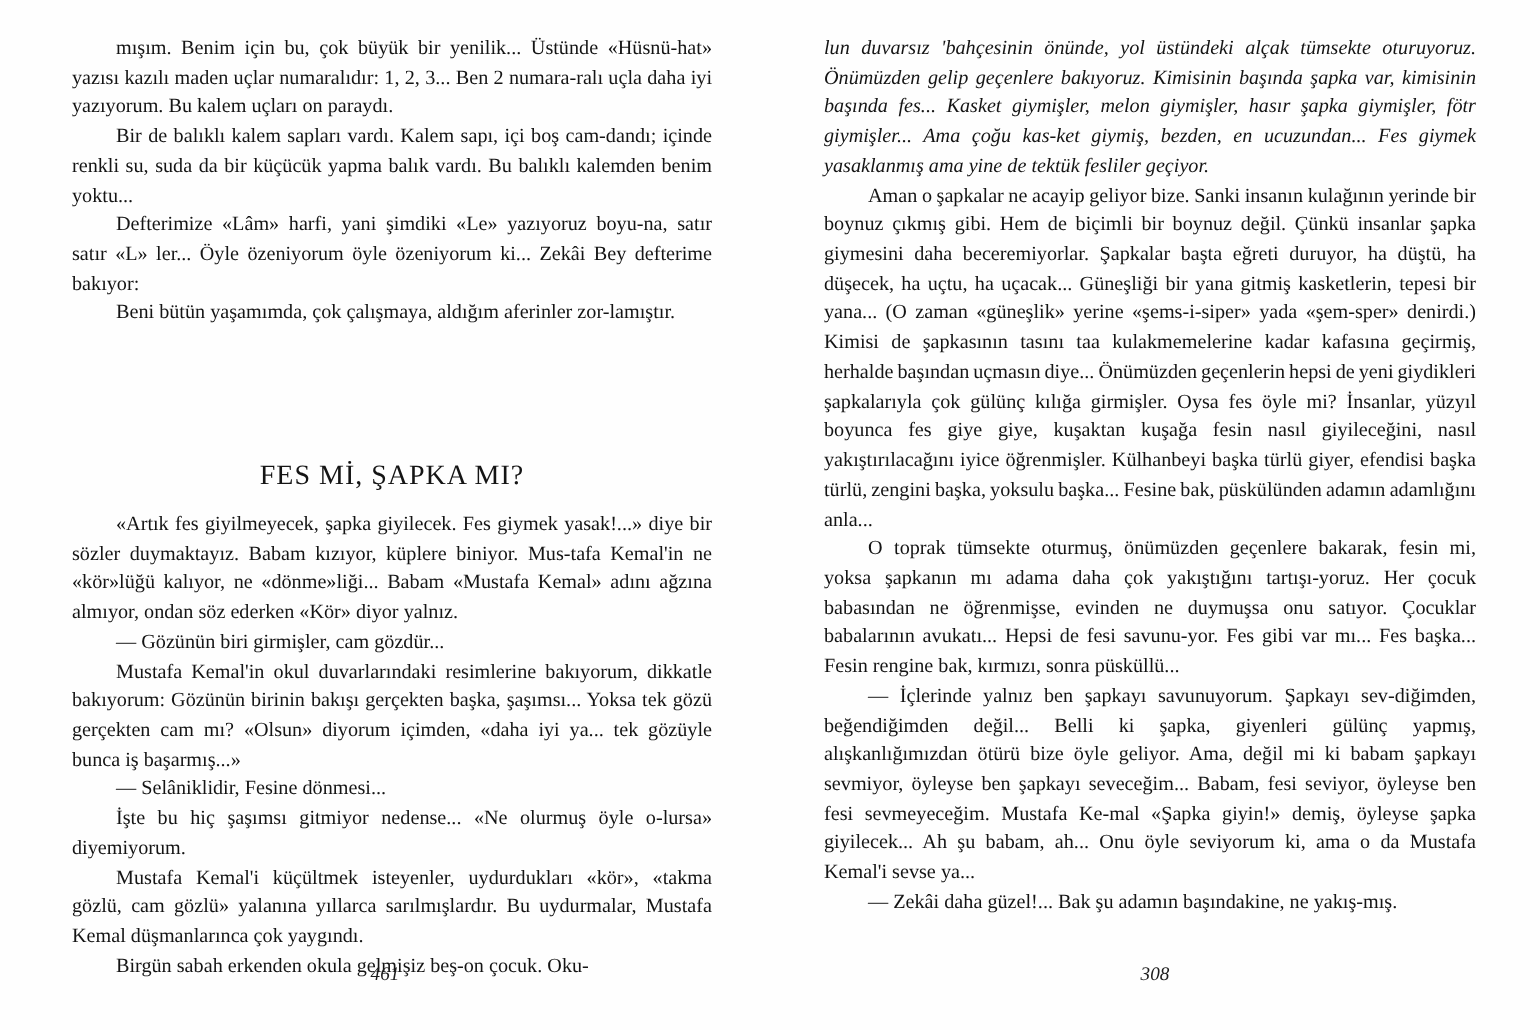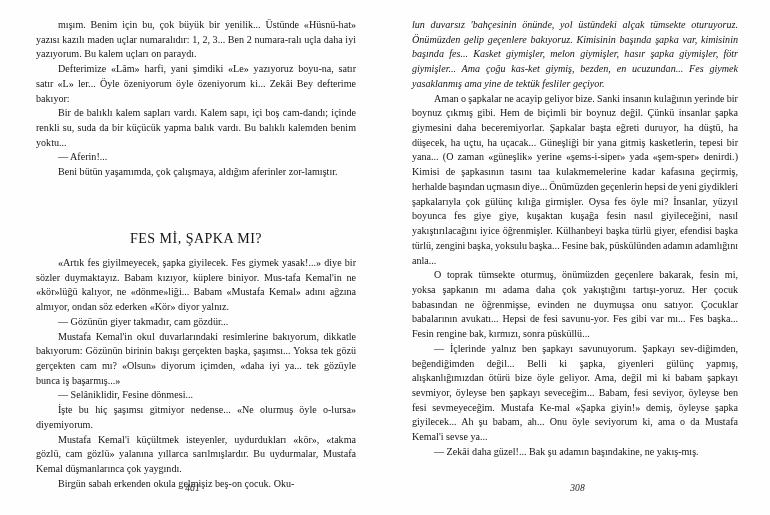--- a/index.html
+++ b/index.html
@@ -76,31 +76,30 @@
 </style>
 </head>
 <body>
 
 <div class="book-spread">
 
   <div class="page page-left">
 
     <div class="text-block col-top">
       <p>mışım. Benim için bu, çok büyük bir yenilik... Üstünde «Hüsnü-hat» yazısı kazılı maden uçlar numaralıdır: 1, 2, 3... Ben 2  numara-ralı uçla daha iyi yazıyorum. Bu kalem uçları on paraydı.</p>
+      <p>Bir de balıklı kalem  sapları vardı. Kalem sapı, içi  boş cam-dandı; içinde renkli su, suda da bir küçücük yapma balık vardı. Bu balıklı kalemden benim yoktu...</p>
       <p>Defterimize «Lâm» harfi, yani şimdiki «Le» yazıyoruz  boyu-na, satır satır «L» ler...  Öyle özeniyorum öyle özeniyorum ki... Zekâi Bey defterime bakıyor:</p>
-      <p>Bir de balıklı kalem  sapları vardı. Kalem sapı, içi  boş cam-dandı; içinde renkli su, suda da bir küçücük yapma balık vardı. Bu balıklı kalemden benim yoktu...</p>
-      <p class="dash-line">— Aferin!...</p>
       <p>Beni bütün yaşamımda, çok çalışmaya, aldığım aferinler zor-lamıştır.</p>
     </div>
 
     <div class="section-title">FES Mİ, ŞAPKA MI?</div>
 
     <div class="text-block" style="top: 256px;">
       <p>«Artık fes giyilmeyecek, şapka giyilecek. Fes giymek yasak!...» diye bir sözler  duymaktayız. Babam kızıyor, küplere biniyor. Mus-tafa Kemal'in ne «kör»lüğü  kalıyor, ne «dönme»liği... Babam «Mustafa Kemal»  adını ağzına almıyor, ondan söz ederken «Kör» diyor yalnız.</p>
-      <p class="dash-line">— Gözünün giyer takmadır, cam gözdür...</p>
+      <p class="dash-line">— Gözünün biri girmişler, cam gözdür...</p>
       <p>Mustafa Kemal'in okul duvarlarındaki resimlerine bakıyorum, dikkatle bakıyorum:  Gözünün birinin bakışı gerçekten başka, şaşımsı... Yoksa tek gözü gerçekten  cam mı? «Olsun» diyorum içimden, «daha iyi ya... tek gözüyle bunca iş başarmış...»</p>
       <p class="dash-line">— Selâniklidir, Fesine dönmesi...</p>
       <p>İşte bu hiç şaşımsı gitmiyor nedense... «Ne olurmuş öyle o-lursa» diyemiyorum.</p>
       <p>Mustafa Kemal'i küçültmek isteyenler, uydurdukları  «kör», «takma gözlü, cam gözlü» yalanına yıllarca sarılmışlardır. Bu uydurmalar,  Mustafa Kemal düşmanlarınca çok yaygındı.</p>
       <p>Birgün sabah erkenden okula gelmişiz beş-on  çocuk. Oku-</p>
     </div>
 
     <div class="folio">461</div>
   </div>
 

